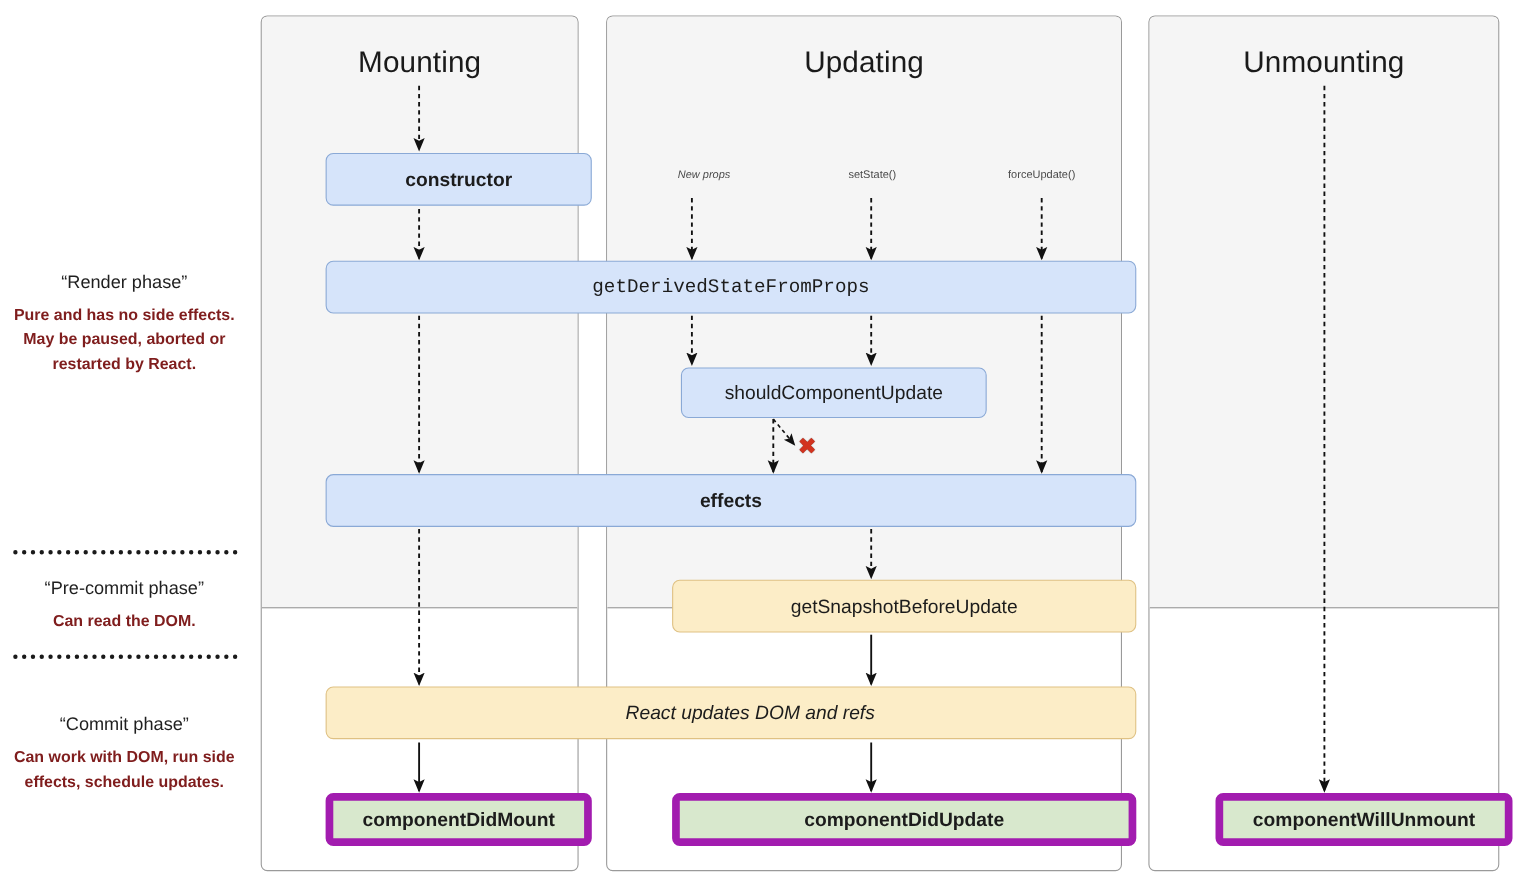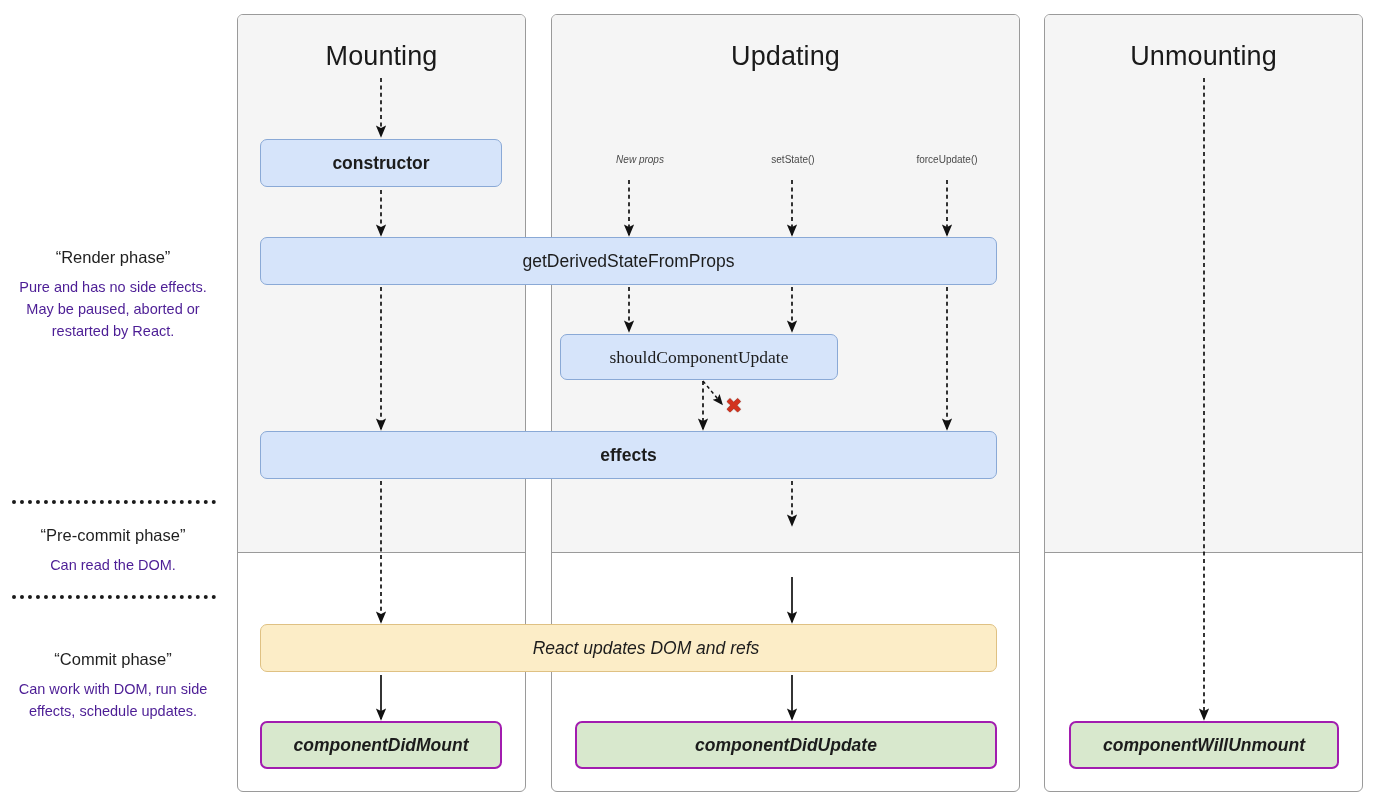--- a/index.html
+++ b/index.html
@@ -56,55 +56,56 @@
     left: 4px;
   }
   .legend-heading {
     font-size: 16.5px;
     color: #1f1f1f;
     font-weight: 400;
     margin-bottom: 9px;
   }
   .legend-body {
     font-size: 14.5px;
-    color: #4c1d95;
+    color: #7f1d1d;
     line-height: 1.52;
+    font-weight: bold;
   }
   .dotted-sep {
     position: absolute;
     left: 12px;
     width: 204px;
     height: 0;
     border-top: 4px dotted #1a1a1a;
   }
 
   
   .lbox {
     position: absolute;
     box-sizing: border-box;
     border-radius: 7px;
     display: flex;
     align-items: center;
     justify-content: center;
     font-size: 17.5px;
     color: #1c1c1c;
     text-align: right;
+    margin-left: 36px;
   }
   .lbox.blue {
     background: #d6e4fa;
     border: 1px solid #8aa9d6;
   }
   .lbox.yellow {
     background: #fcedc7;
     border: 1px solid #dfc183;
   }
   .lbox.green {
     background: #d8e8cd;
-    border: 2px solid #a21caf;
-    font-style: italic;
+    border: 7px solid #a21caf;
   }
   .lbox.bold { font-weight: 700; }
   .lbox.italic { font-style: italic; padding-left: 35px; }
 
   
   .trigger {
     position: absolute;
     text-align: center;
     font-size: 10px;
     color: #4a4a4a;
@@ -205,26 +206,27 @@
 
     <line x1="792" y1="577" x2="792" y2="622" stroke="#111" stroke-width="1.7" marker-end="url(#ah)"></line>
 
     <line x1="792" y1="675" x2="792" y2="719" stroke="#111" stroke-width="1.7" marker-end="url(#ah)"></line>
 
     <line x1="1204" y1="78" x2="1204" y2="719" stroke="#111" stroke-width="1.7" stroke-dasharray="4,3.4" marker-end="url(#ah)"></line>
   </svg>
 
   <div class="lbox blue bold" style="left:260px; top:139px; width:242px; height:48px;">constructor</div>
 
-  <div class="lbox blue" style="left:260px; top:237px; width:737px; height:48px;">getDerivedStateFromProps</div>
-
-  <div class="lbox blue" style="left:560px; top:334px; width:278px; height:46px;font-family:Liberation Serif, serif;">shouldComponentUpdate</div>
+  <div class="lbox blue" style="left:260px; top:237px; width:737px; height:48px;font-family:Liberation Mono, monospace;">getDerivedStateFromProps</div>
+
+  <div class="lbox blue" style="left:583px; top:334px; width:278px; height:46px;">shouldComponentUpdate</div>
 
   <div class="lbox blue bold" style="left:260px; top:431px; width:737px; height:48px;">effects</div>
 
+  <div class="lbox yellow" style="left:575px; top:527px; width:422px; height:48px;">getSnapshotBeforeUpdate</div>
 
   <div class="lbox yellow italic" style="left:260px; top:624px; width:737px; height:48px;">React updates DOM and refs</div>
 
   <div class="lbox green bold" style="left:260px; top:721px; width:242px; height:48px;">componentDidMount</div>
 
   <div class="lbox green bold" style="left:1069px; top:721px; width:270px; height:48px;">componentWillUnmount</div>
 
   <div class="lbox green bold" style="left:575px; top:721px; width:422px; height:48px;">componentDidUpdate</div>
 
   <div class="red-x" style="left:725px; top:396px;">✖</div>

